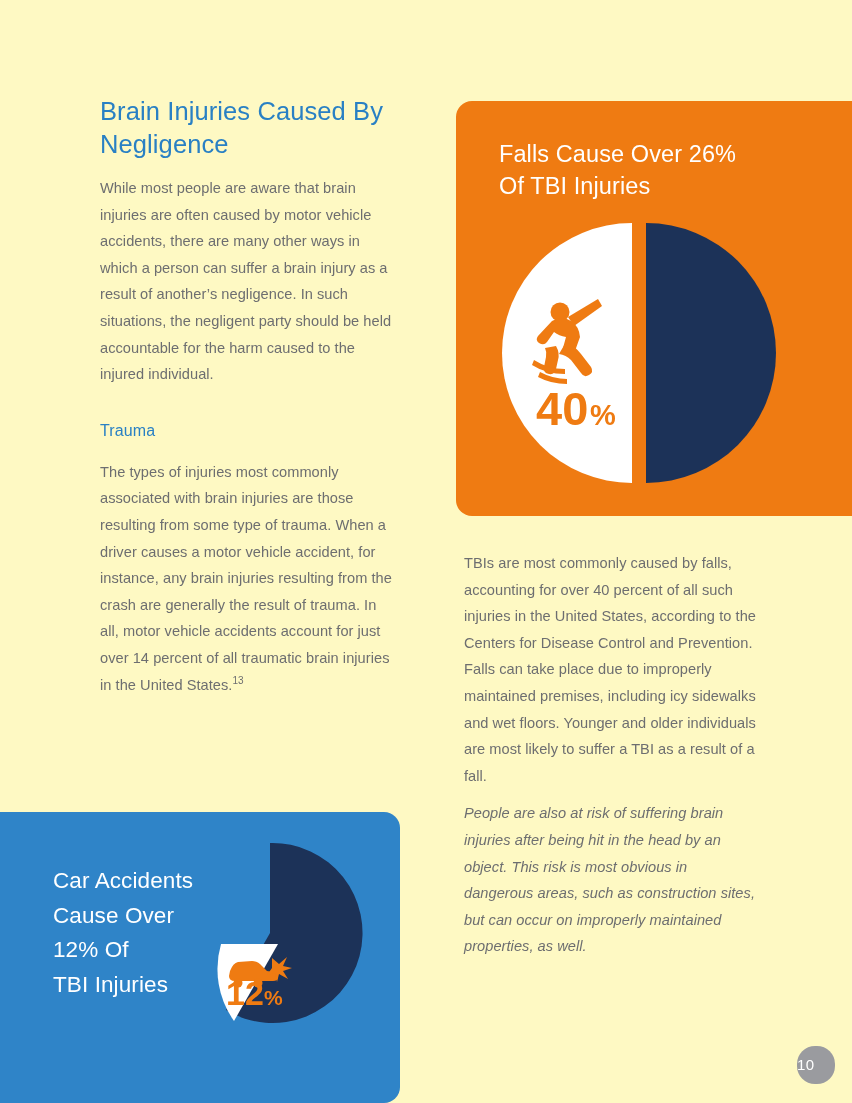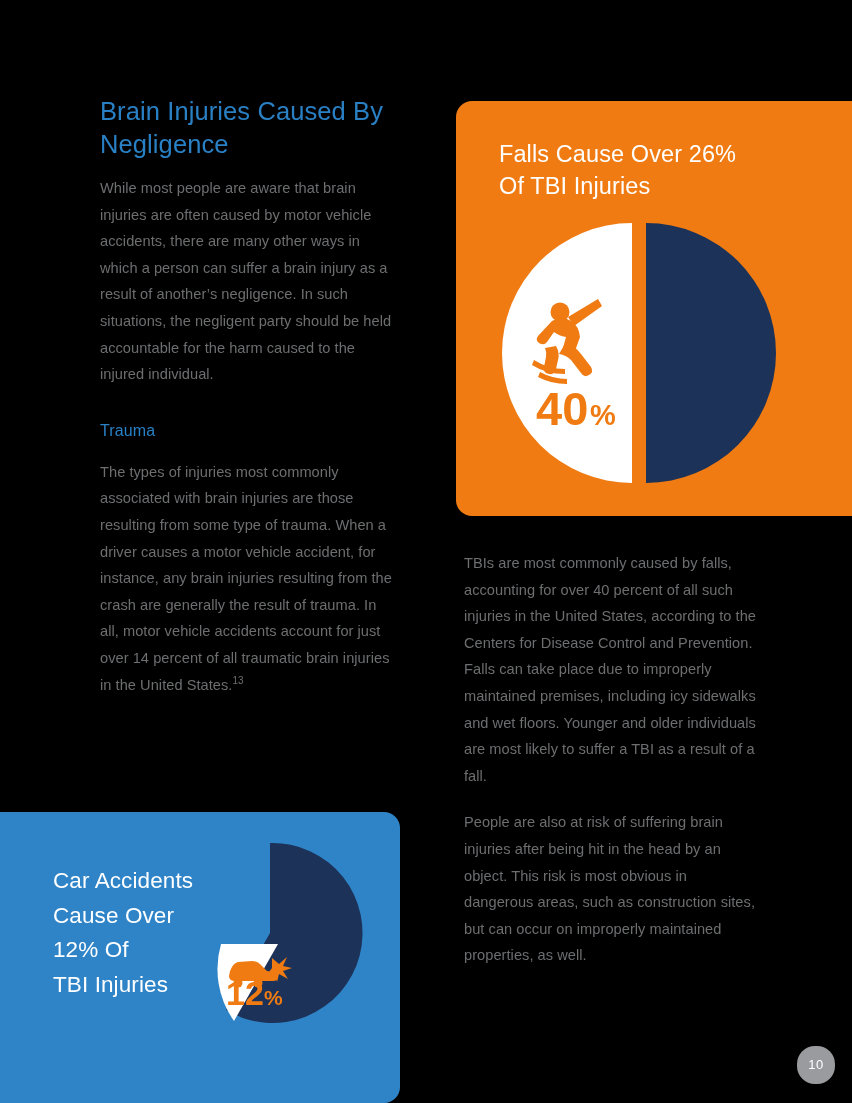--- a/index.html
+++ b/index.html
@@ -12,21 +12,21 @@
     height: 1103px;
     position: relative;
     overflow: hidden;
     font-family: "Liberation Sans", sans-serif;
     -webkit-font-smoothing: antialiased;
   }
 
   .page {
     position: absolute;
     inset: 0;
-    background: #000000;
+    background: #fef9c3;
   }
 
   
   .left-col {
     position: absolute;
     left: 100px;
     top: 95px;
     width: 292px;
   }
   .h1 {
@@ -46,21 +46,21 @@
     letter-spacing: 0.1px;
   }
   .body-text {
     color: #6d6e70;
     font-size: 14.6px;
     line-height: 26.6px;
     font-weight: 400;
     margin: 0;
     letter-spacing: 0.05px;
   }
-  .body-text + .body-text { margin-top: 20px; }
+  .body-text + .body-text { margin-top: 11px; font-style: italic; }
   sup {
     font-size: 10px;
     vertical-align: super;
     line-height: 0;
   }
 
   
   .right-col {
     position: absolute;
     left: 464px;
@@ -133,23 +133,22 @@
   
   .page-badge {
     position: absolute;
     left: 797px;
     top: 1046px;
     width: 38px;
     height: 38px;
     background: #9a9b9f;
     border-radius: 18px;
     color: #ffffff;
-    font-size: 13px;
+    font-size: 15px;
     line-height: 38px;
-    text-align: center;
     font-weight: 400;
     letter-spacing: 0.5px;
   }
 
   svg { display: block; }
 </style>
 </head>
 <body>
 
 <div class="page">

